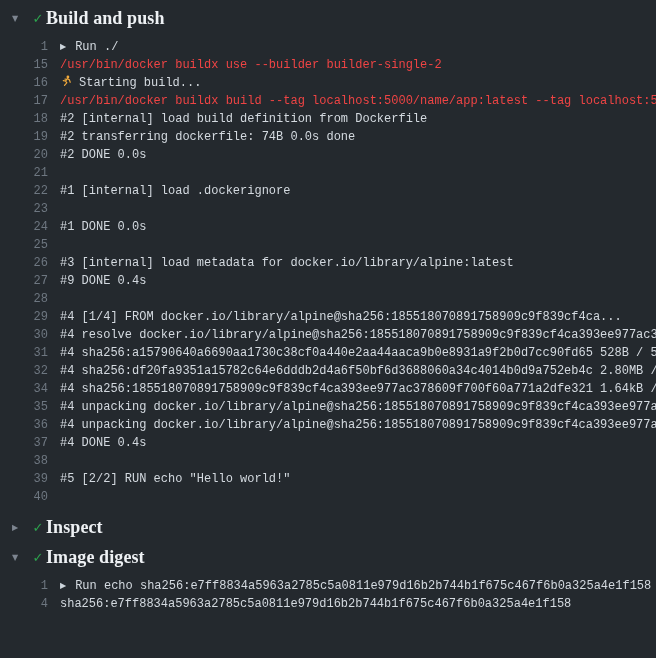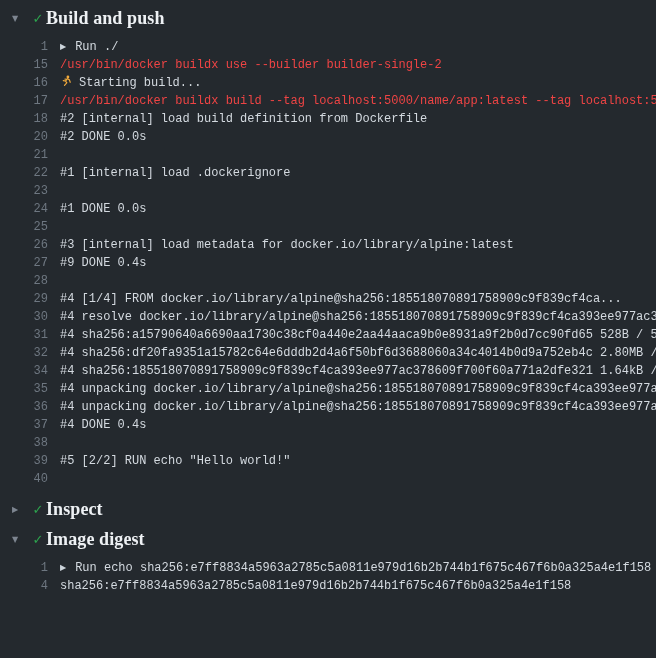--- a/index.html
+++ b/index.html
@@ -63,20 +63,21 @@
     </div>
     <div class="section-body">
       <div class="log-line"><span class="ln">1</span><span class="lt"><span class="run-arrow">▶</span><span>Run ./</span></span></div>
       <div class="log-line"><span class="ln">15</span><span class="lt command"><span>/usr/bin/docker buildx use --builder builder-single-2</span></span></div>
       <div class="log-line"><span class="ln">16</span><span class="lt"><span class="emoji-icon"><svg width="13" height="12" viewBox="0 0 12 12">
               <circle cx="7.4" cy="1.9" r="1.4" fill="#f0a93c"></circle>
               <path d="M7 3.6 L5 6 L6.3 7.8 L4 10.4 M7 3.6 L8.9 4.9 L9.7 7.3 M6.4 4.4 L4.4 4 M5 6 L2.8 5.6" stroke="#f0a93c" stroke-width="1.2" fill="none" stroke-linecap="round"></path>
             </svg></span><span>Starting build...</span></span></div>
       <div class="log-line"><span class="ln">17</span><span class="lt command"><span>/usr/bin/docker buildx build --tag localhost:5000/name/app:latest --tag localhost:50</span></span></div>
       <div class="log-line"><span class="ln">18</span><span class="lt"><span>#2 [internal] load build definition from Dockerfile</span></span></div>
+      <div class="log-line"><span class="ln">19</span><span class="lt"><span>#2 transferring dockerfile: 74B 0.0s done</span></span></div>
       <div class="log-line"><span class="ln">20</span><span class="lt"><span>#2 DONE 0.0s</span></span></div>
       <div class="log-line"><span class="ln">21</span><span class="lt"><span></span></span></div>
       <div class="log-line"><span class="ln">22</span><span class="lt"><span>#1 [internal] load .dockerignore</span></span></div>
       <div class="log-line"><span class="ln">23</span></div>
       <div class="log-line"><span class="ln">24</span><span class="lt"><span>#1 DONE 0.0s</span></span></div>
       <div class="log-line"><span class="ln">25</span><span class="lt"><span></span></span></div>
       <div class="log-line"><span class="ln">26</span><span class="lt"><span>#3 [internal] load metadata for docker.io/library/alpine:latest</span></span></div>
       <div class="log-line"><span class="ln">27</span><span class="lt"><span>#9 DONE 0.4s</span></span></div>
       <div class="log-line"><span class="ln">28</span><span class="lt"><span></span></span></div>
       <div class="log-line"><span class="ln">29</span><span class="lt"><span>#4 [1/4] FROM docker.io/library/alpine@sha256:185518070891758909c9f839cf4ca...</span></span></div>

